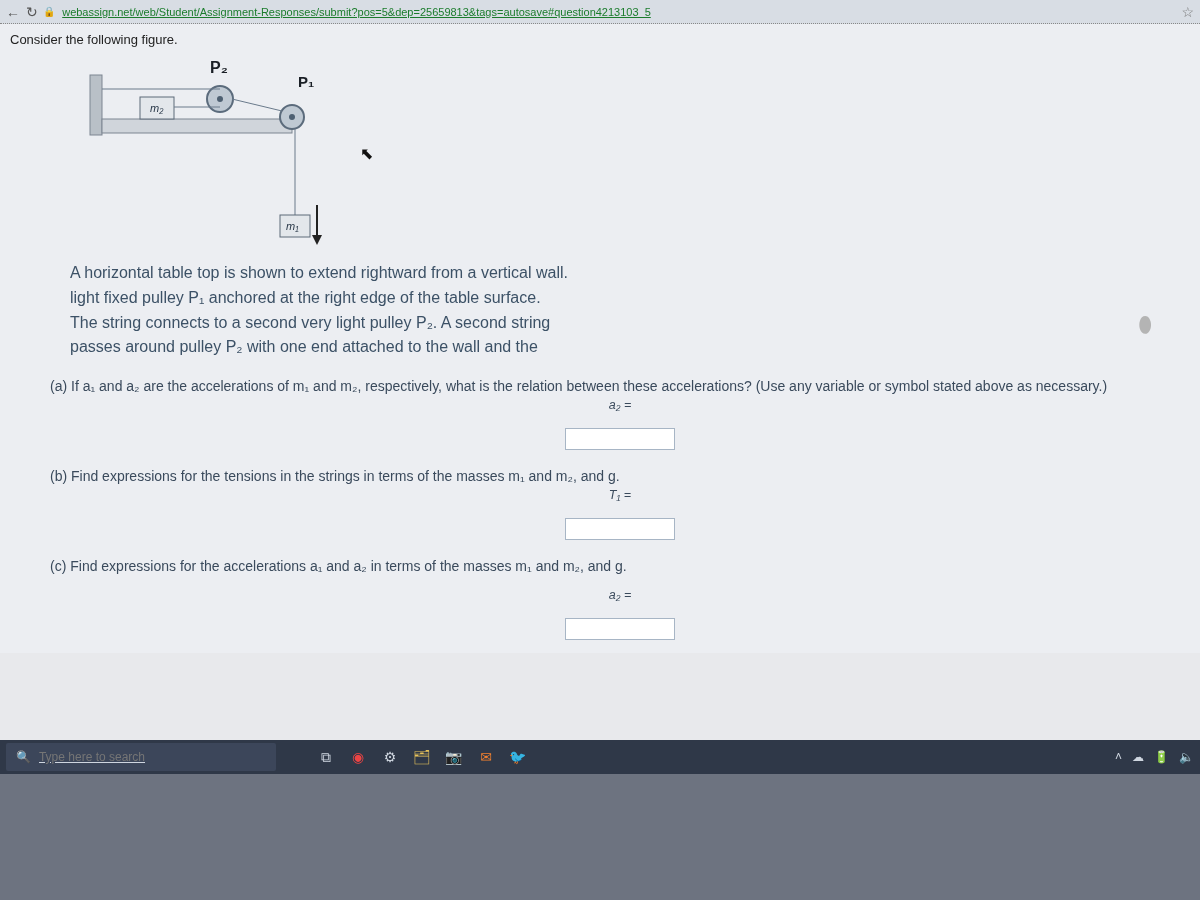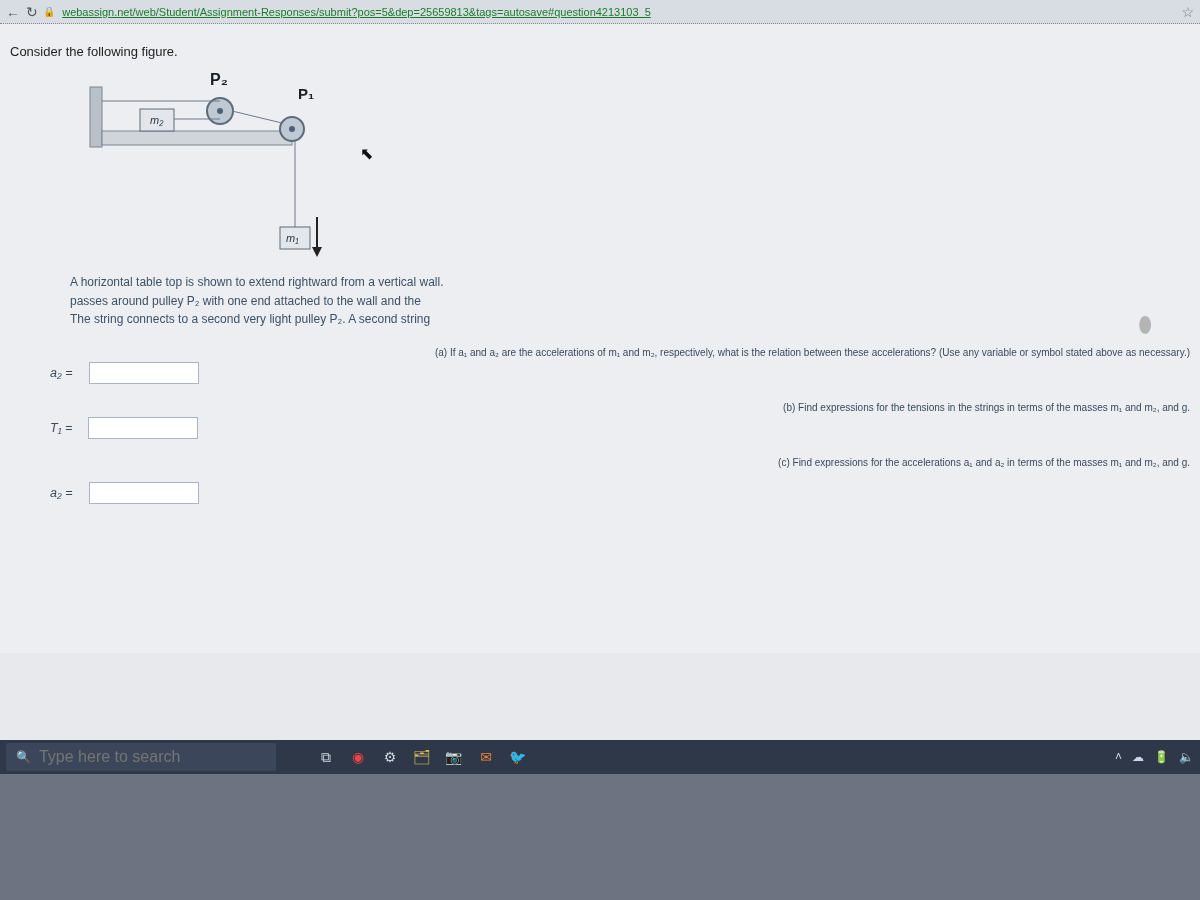--- a/index.html
+++ b/index.html
@@ -21,47 +21,48 @@
     font-size: 11px;
     color: #1b7c2c;
     gap: 6px;
   }
   .addr-bar .nav { color:#555; font-size:14px; cursor:pointer; }
   .addr-bar .lock { color:#444; font-size:10px; }
   .url { white-space: nowrap; overflow: hidden; text-decoration: underline; }
   .star { margin-left:auto; color:#777; font-size:14px; }
   .page {
     background: #eceef2;
-    padding: 20px 10px 0 10px;
+    padding: 8px 10px 0 10px;
     height: 629px;
     position: relative;
   }
   .prompt { font-size: 13px; color:#222; margin-bottom: 6px; }
   .figure {
     margin: 8px 0 6px 60px;
     position: relative;
     width: 300px; height: 200px;
   }
   svg { overflow: visible; }
   .desc {
     margin-left: 60px;
     width: 560px;
-    font-size: 12px;
+    font-size: 16px;
     color: #3c5166;
     line-height: 1.55;
   }
   .desc .line { display:block; }
-  .q { margin: 18px 0 4px 40px; font-size: 10px; color:#3a4a5c;text-align:right; }
+  .q { margin: 18px 0 4px 40px; font-size: 14px; color:#3a4a5c; }
   .ans-row {
     margin: 0 0 0 40px;
     font-size: 12.5px;
     color:#3a4a5c;
     display: flex;
     align-items: center;
     gap: 16px;
+    flex-direction: column;
   }
   .ans-row .lbl { font-style: italic; }
   .ans-row input {
     width: 110px;
     height: 22px;
     border: 1px solid #a7b5c5;
     background: #fff;
     font-size: 12px;
     padding: 0 4px;
   }
@@ -86,22 +87,22 @@
   .search-box {
     display:flex; align-items:center;
     background:#3c465a;
     height:28px;
     padding:0 10px;
     gap:8px;
     width: 270px;
     border-radius:2px;
   }
   .search-box input {
-    background:transparent; border:none; color:#cfd6e0; font-size:16px;
-    width:100%; outline:none;
+    background:transparent; border:none; color:#cfd6e0; font-size:12px;
+    width:100%; outline:none;text-decoration:underline;
   }
   .tbicon {
     width:28px; height:28px;
     display:flex; align-items:center; justify-content:center;
     font-size:14px;
   }
   .tray { margin-left:auto; display:flex; gap:10px; font-size:12px;}
   .below {
     position:absolute;
     top: 774px; left:0; right:0; bottom:0;
@@ -152,22 +153,23 @@
       <line x1="247" y1="150" x2="247" y2="185" stroke="#222" stroke-width="2"></line>
       <polygon points="247,190 242,180 252,180" fill="#222"></polygon>
     </svg>
   </div>
 
   <span class="cursor-ico">⬉</span>
   <span class="blob">⬮</span>
 
   <div class="desc">
     <span class="line">A horizontal table top is shown to extend rightward from a vertical wall.</span>
+    <span class="line">light fixed pulley P₁ anchored at the right edge of the table surface.</span>
+    <span class="line">The string connects to a second very light pulley P₂. A second string</span>
     <span class="line">passes around pulley P₂ with one end attached to the wall and the</span>
-    <span class="line">The string connects to a second very light pulley P₂. A second string</span>
   </div>
 
   <div class="q">(a) If a₁ and a₂ are the accelerations of m₁ and m₂, respectively, what is the relation between these accelerations? (Use any variable or symbol stated above as necessary.)</div>
   <div class="ans-row">
     <span class="lbl">a₂ =</span>
     <input type="text" style="">
   </div>
 
   <div class="q">(b) Find expressions for the tensions in the strings in terms of the masses m₁ and m₂, and g.</div>
   <div class="ans-row">

